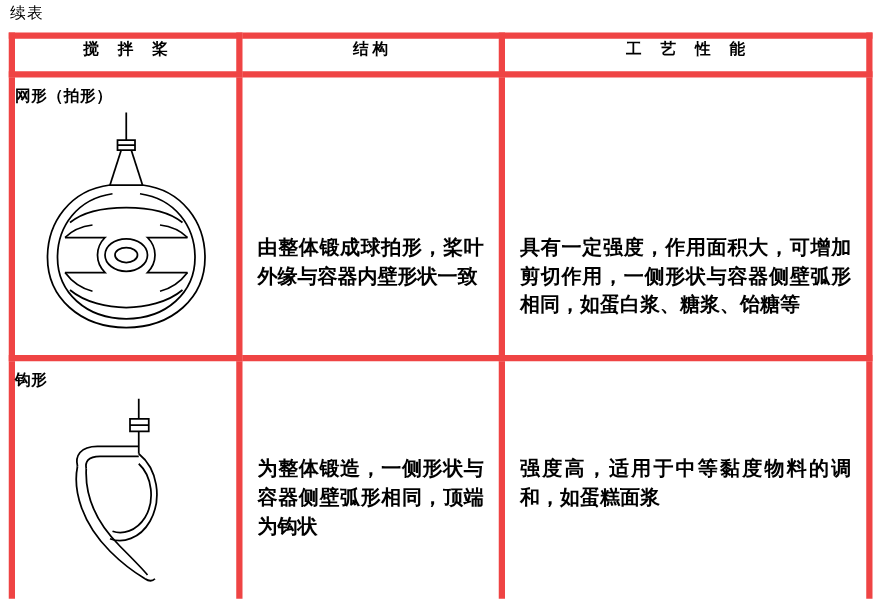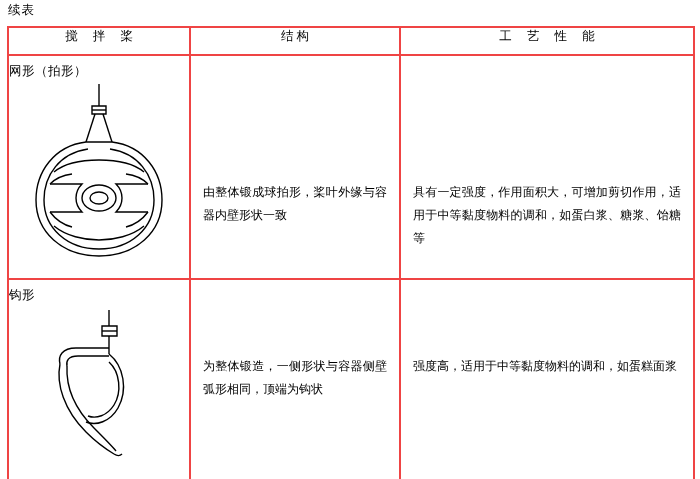--- a/index.html
+++ b/index.html
@@ -30,23 +30,24 @@
   }
   table.maintable {
     position: absolute;
     left: 7px;
     top: 26px;
     width: 686px;
     border-collapse: collapse;
     table-layout: fixed;
   }
   table.maintable td {
-    border: 2px solid #ef4444;
+    border: 5px solid #ef4444;
     vertical-align: top;
     padding: 0;
+    font-weight: bold;
   }
   .hdr td {
     height: 26px;
     text-align: center;
     vertical-align: middle;
     font-size: 12.5px;
   }
   .hdr .sp {
     letter-spacing: 6px;
     padding-left: 6px;
@@ -59,21 +60,21 @@
     position: relative;
     height: 100%;
   }
   .shape-title {
     text-align: left;
     font-size: 12.5px;
     padding-top: 7px;
     letter-spacing: 0.5px;
   }
   .desc {
-    font-size: 12px;
+    font-size: 16px;
     line-height: 23px;
     text-align: justify;
     text-justify: inter-ideograph;
   }
   .r1 .desc { padding: 0 12px; }
   .r2 .desc { padding: 0 12px; }
 
   .r1 .col2 .desc { padding-top: 125px; }
   .r1 .col3 .desc { padding-top: 125px; }
   .r2 .col2 .desc { padding-top: 75px; }
@@ -157,21 +158,21 @@
                   <path d="M134 132 C 128 140, 120 145, 112 147"></path>
                 </g>
               </svg>
             </div>
           </div>
         </td>
         <td class="col2">
           <div class="desc">由整体锻成球拍形，桨叶外缘与容器内壁形状一致</div>
         </td>
         <td class="col3">
-          <div class="desc">具有一定强度，作用面积大，可增加剪切作用，适用于中等黏度物料的调和，如蛋白浆、糖浆、饴糖等</div>
+          <div class="desc">具有一定强度，作用面积大，可增加剪切作用，一侧形状与容器侧壁弧形相同，如蛋白浆、糖浆、饴糖等</div>
         </td>
       </tr>
 
       <tr class="row2 r2">
         <td class="col1">
           <div class="cell-inner">
             <div class="shape-title">钩形</div>
             <div class="figwrap">
               <svg width="170" height="160" viewBox="0 0 170 160" aria-hidden="true">
                 <g fill="none" stroke="#000" stroke-width="1.4">

